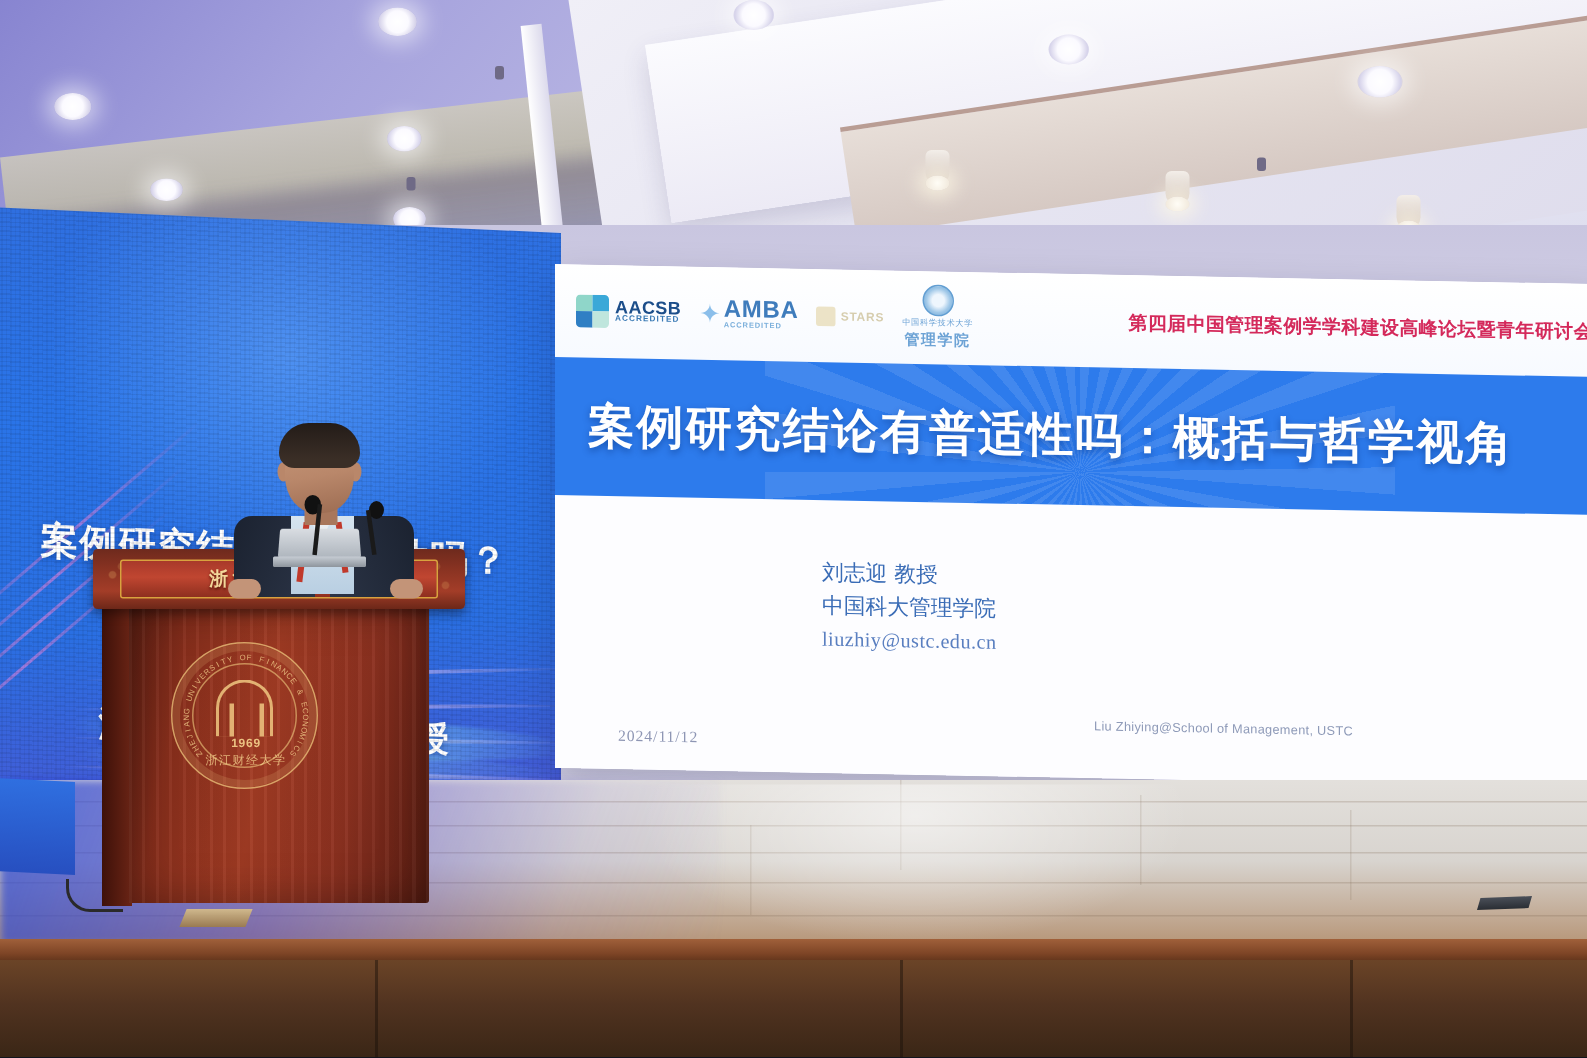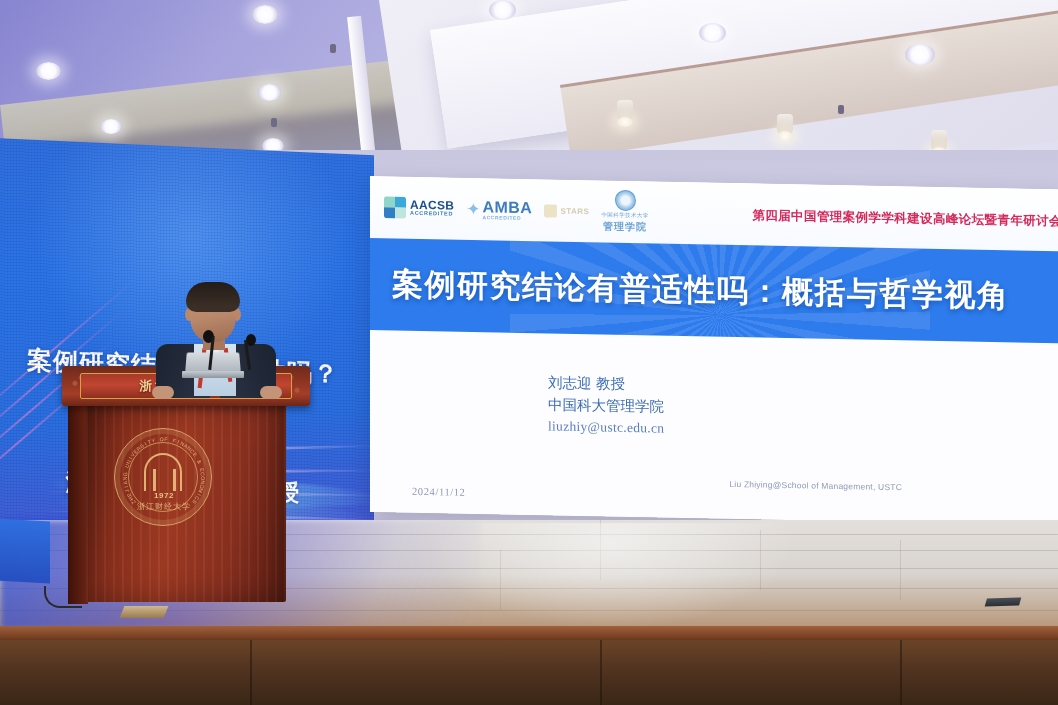--- a/index.html
+++ b/index.html
@@ -591,21 +591,21 @@
 
   <div class="podium">
     <div class="podium-side"></div>
     <div class="podium-body"></div>
 
     <div class="emblem">
       <div class="emblem-inner"></div>
       <div class="emblem-arch"></div>
       <div class="emblem-leg-l"></div>
       <div class="emblem-leg-r"></div>
-      <div class="emblem-year">1972</div>
+      <div class="emblem-year">1969</div>
       <div class="emblem-cn">浙江财经大学</div>
       <div class="emblem-en" id="emblem-en">
           <span style="transform: rotate(-128deg) translate(-50%, -42px);">Z</span>
           <span style="transform: rotate(-121.756deg) translate(-50%, -42px);">H</span>
           <span style="transform: rotate(-115.512deg) translate(-50%, -42px);">E</span>
           <span style="transform: rotate(-109.268deg) translate(-50%, -42px);">J</span>
           <span style="transform: rotate(-103.024deg) translate(-50%, -42px);">I</span>
           <span style="transform: rotate(-96.7805deg) translate(-50%, -42px);">A</span>
           <span style="transform: rotate(-90.5366deg) translate(-50%, -42px);">N</span>
           <span style="transform: rotate(-84.2927deg) translate(-50%, -42px);">G</span>

